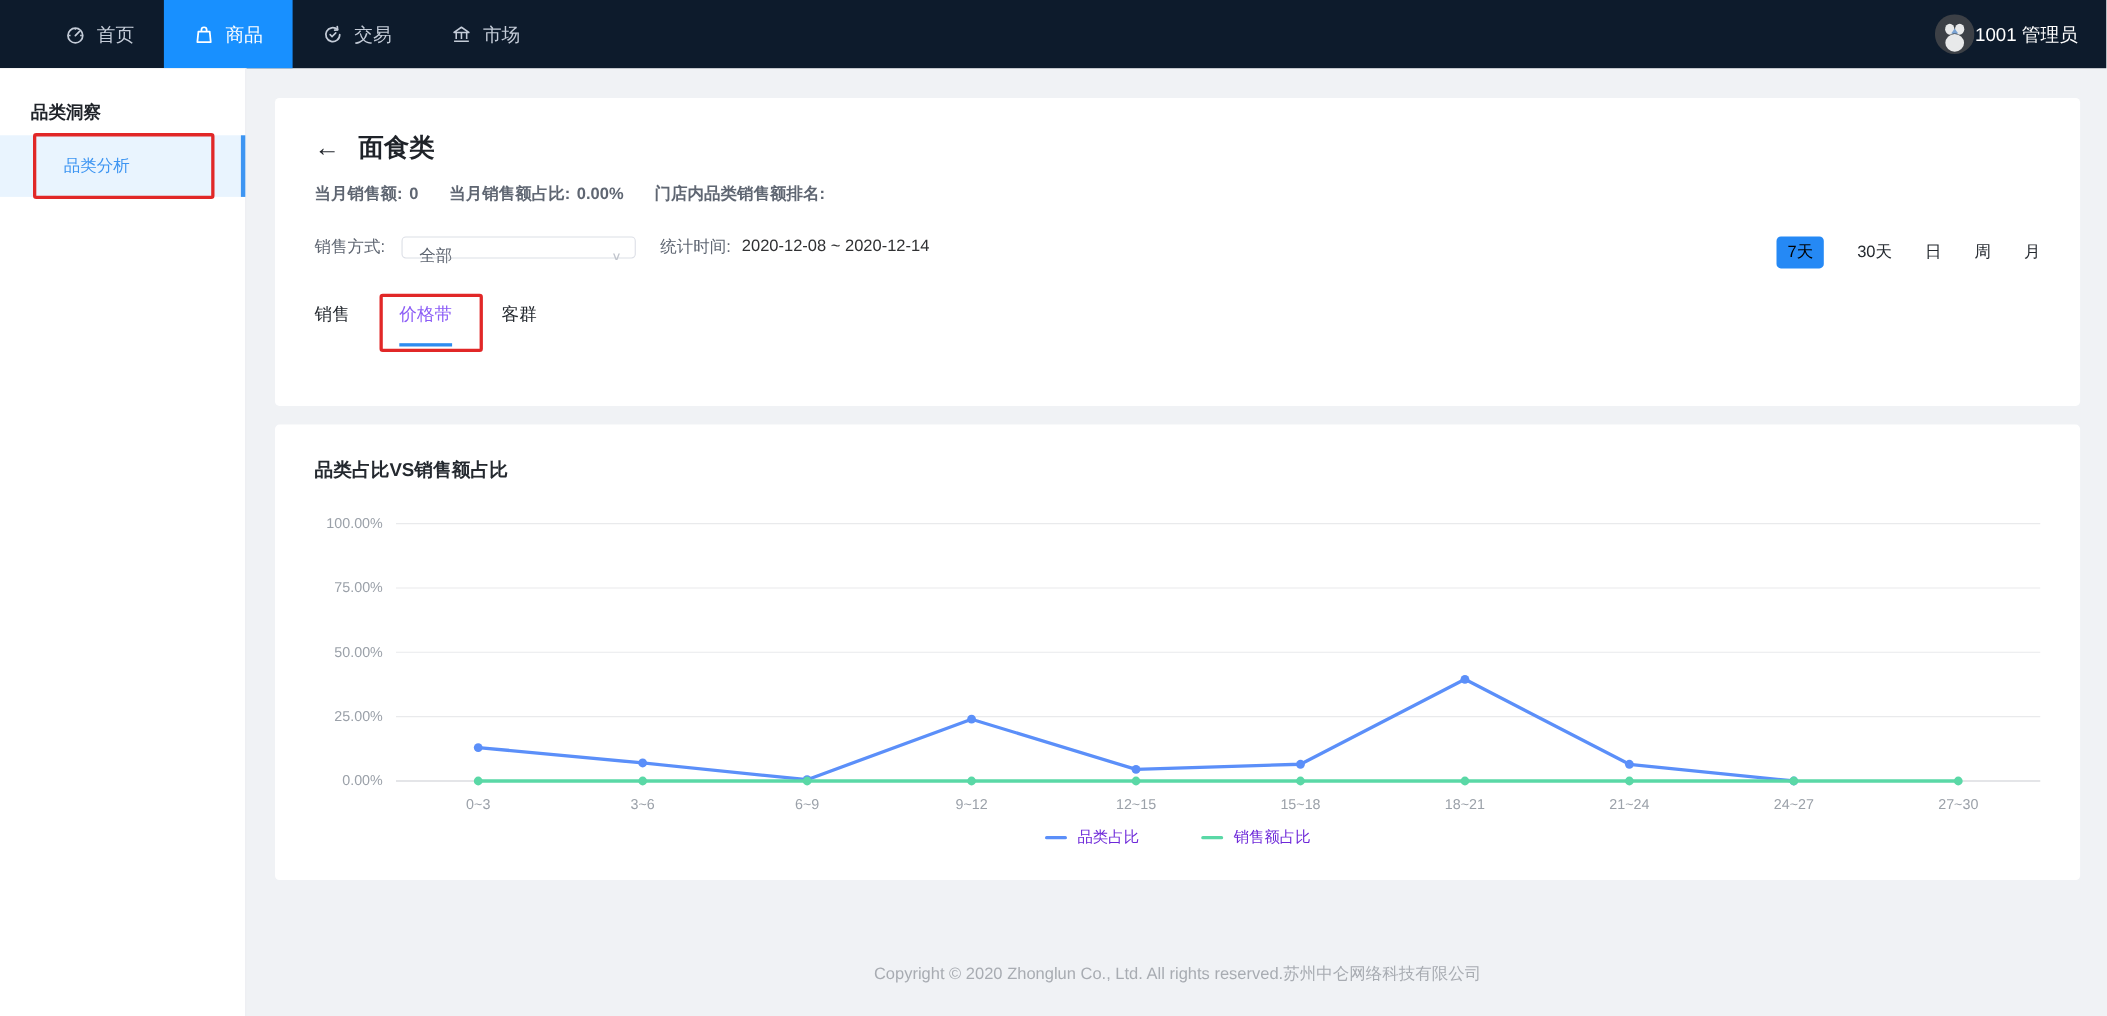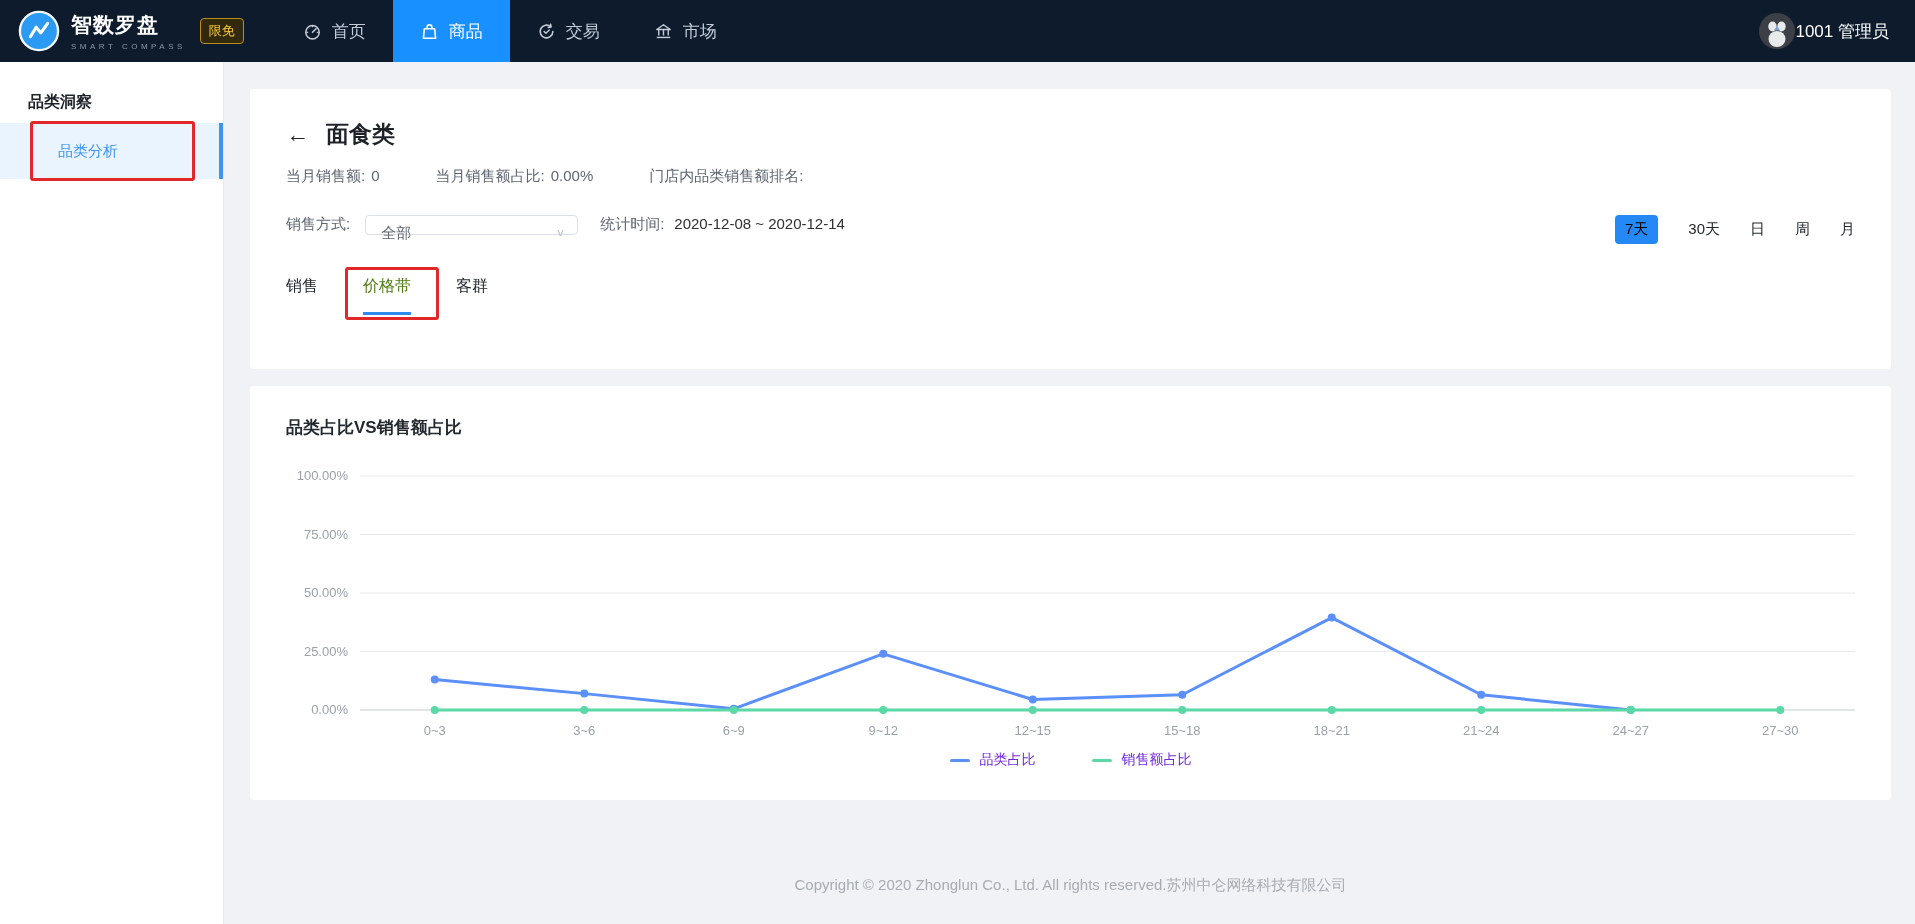--- a/index.html
+++ b/index.html
@@ -37,69 +37,58 @@
   .anno-box { position:absolute; border:3px solid #e12727; border-radius:3px;
     pointer-events:none; }
   .anno-side { left:30px; right:28px; top:-2px; bottom:-2px; }
 
   .main { flex:1; padding:27px 24px 0 26px; }
   .card { background:#fff; border-radius:4px; }
   .header-card { height:280px; padding:0 36px; }
   .title-row { display:flex; align-items:center; gap:17px; padding-top:30px; }
   .back-arrow { font-size:23px; color:#1f2329; cursor:pointer; line-height:1; }
   .page-title { font-size:23px; font-weight:bold; color:#1f2329; }
-  .stats-row { display:flex; gap:56px; margin-top:17px; font-size:15px; color:#5f6672; }
+  .stats-row { display:flex; gap:28px; margin-top:17px; font-size:15px; color:#5f6672;font-weight:bold; }
   .stat .v { margin-left:6px; }
 
   .filter-row { display:flex; align-items:flex-start; margin-top:29px; font-size:15px; color:#5f6672; }
   .select-box { position:relative; width:213px; height:20px; border:1px solid #dcdfe6;
     border-radius:4px; margin-left:15px; line-height:34px; padding-left:15px;
     color:#5f6672; cursor:pointer; background:#fff; }
   .select-chevron { position:absolute; right:12px; top:0; color:#c0c4cc; font-size:13px;
     transform:scaleY(.8); }
   .time-label { margin-left:22px; }
   .time-value { margin-left:10px; color:#303133; }
   .range-group { margin-left:auto; display:flex; align-items:center; font-size:15px;
     color:#24292f; }
   .range-btn { margin-left:30px; cursor:pointer; }
   .range-btn.pill { background:#2589f5; color:#000000; padding:5px 10px; border-radius:4px;
     margin-left:0; }
 
   .tabs-row { display:flex; margin-top:32px; font-size:16px; }
   .tab { position:relative; margin-right:45px; padding-bottom:15px; color:#24292f;
     cursor:pointer; border-bottom:3px solid transparent; }
-  .tab.active { color:#4d7c0f; border-bottom-color:#2d8cf0; }
+  .tab.active { color:#8b5cf6; border-bottom-color:#2d8cf0; }
   .anno-tab { left:-18px; right:-28px; top:-9px; bottom:-8px; }
 
   .chart-card { margin-top:17px; height:414px; padding:30px 36px 0; }
   .chart-title { font-size:17px; font-weight:600; color:#24292f; }
   .chart-wrap { margin-top:10px; }
   .legend { display:flex; justify-content:center; gap:56px; margin-top:2px;
     font-size:14px; color:#6d28d9; }
   .legend-item { display:flex; align-items:center; cursor:pointer; }
   .legend-dash { width:20px; height:3px; border-radius:2px; display:inline-block;
     margin-right:10px; }
 
   .footer { text-align:center; color:#a8acb2; font-size:15px; margin-top:76px; }
 </style>
 </head>
 <body>
 
 <header class="navbar">
-  <div class="logo-area">
-    <svg class="logo-icon" viewBox="0 0 44 44">
-      <circle cx="22" cy="22" r="20" fill="#2a9af2" stroke="#f3f6fa" stroke-width="2.5"></circle>
-      <polyline points="13,28 19,18 24,24 31,14" fill="none" stroke="#ffffff" stroke-width="3.2" stroke-linecap="round" stroke-linejoin="round"></polyline>
-    </svg>
-    <div class="logo-text">
-      <div class="logo-title">智数罗盘</div>
-      <div class="logo-sub">SMART COMPASS</div>
-    </div>
-    <span class="badge">限免</span>
-  </div>
 
   <nav class="nav-menu">
     <div class="nav-item">
       <svg viewBox="0 0 24 24">
         <circle cx="12" cy="13" r="8.5" fill="none" stroke="currentColor" stroke-width="2"></circle>
         <path d="M12 13 L16.5 8.5" stroke="currentColor" stroke-width="2" stroke-linecap="round"></path>
         <path d="M12 4.5v2 M4.5 13h2 M17.5 13h2" stroke="currentColor" stroke-width="1.6"></path>
       </svg>
       <span>首页</span>
     </div>

